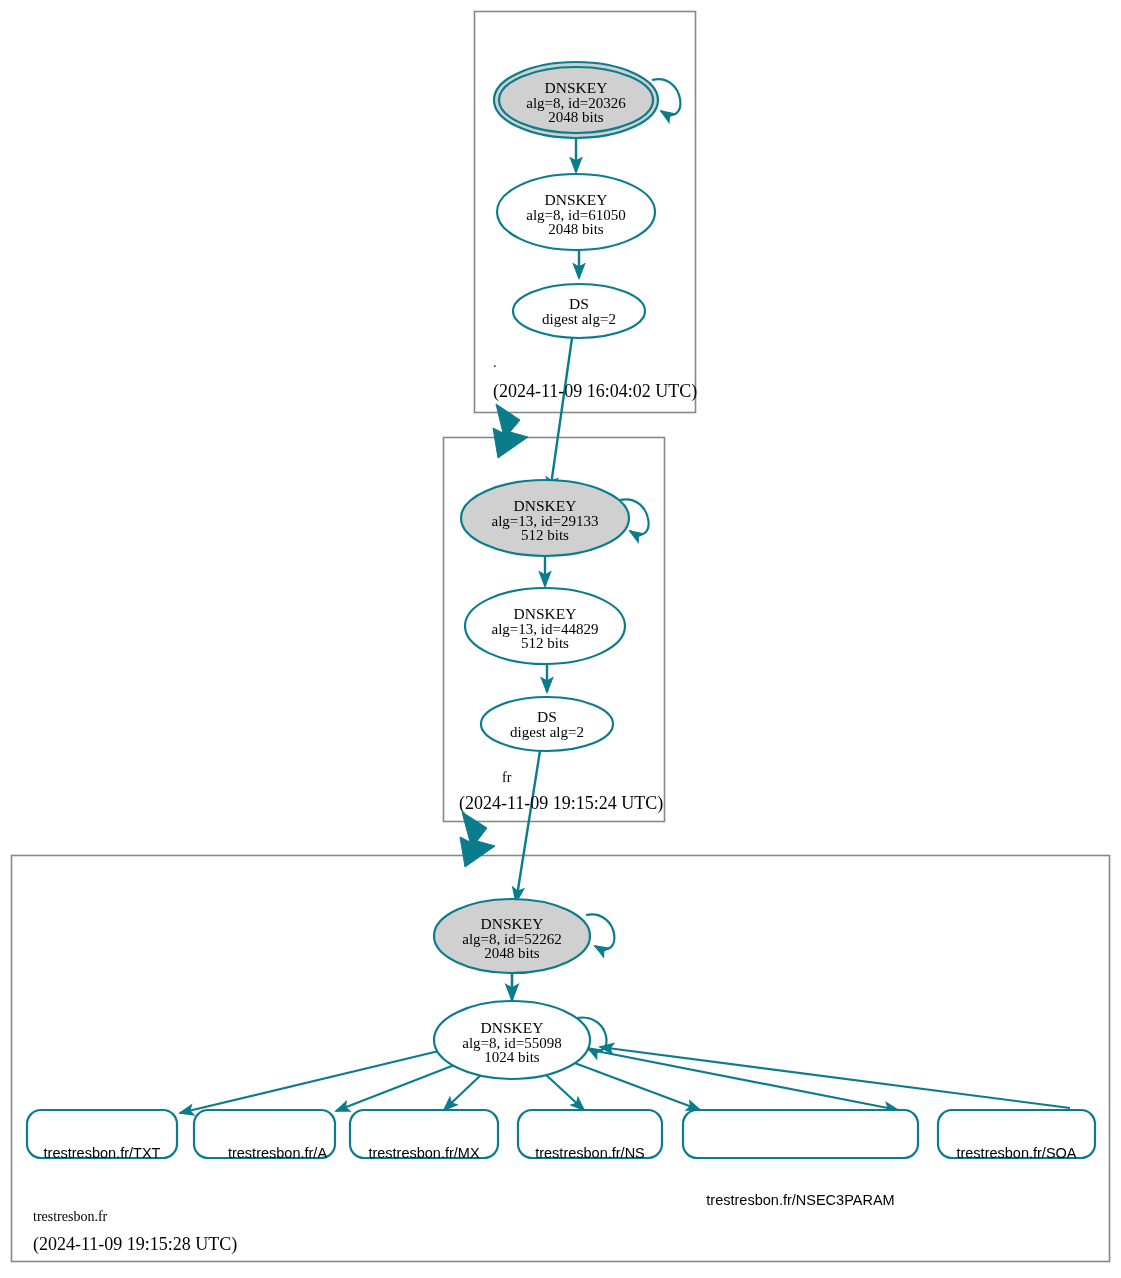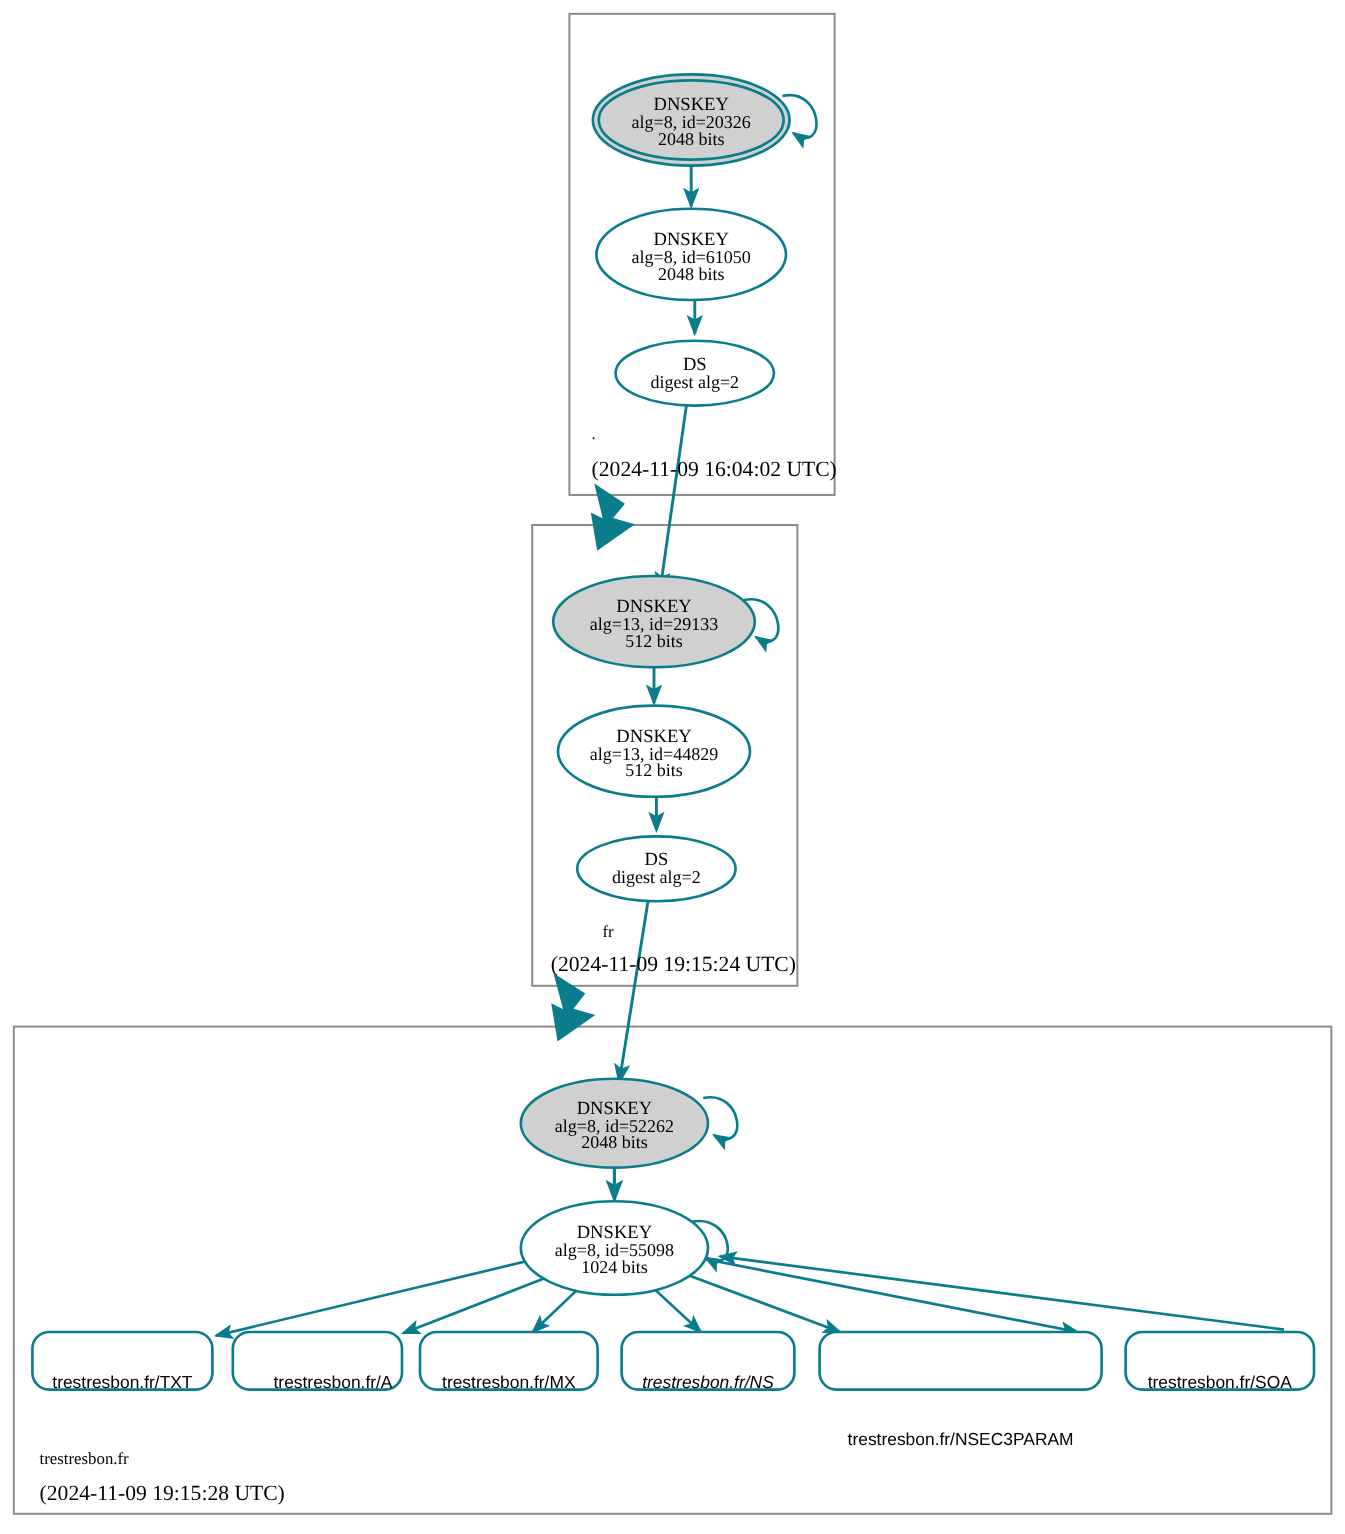--- a/index.html
+++ b/index.html
@@ -198,18 +198,18 @@
 
 <div class="node-label" style="left:412px; top:1019px; width:200px;">
   <span class="nl-title">DNSKEY</span>
   <span class="nl-sub">alg=8, id=55098</span>
   <span class="nl-sub">1024 bits</span>
 </div>
 
 <div class="rr-label" style="left:27px; top:1125px; width:150px;">trestresbon.fr/TXT</div>
 <div class="rr-label" style="left:194px; top:1125px; width:167px;">trestresbon.fr/A</div>
 <div class="rr-label" style="left:350px; top:1125px; width:148px;">trestresbon.fr/MX</div>
-<div class="rr-label" style="left:518px; top:1125px; width:144px;font-style:italic;">trestresbon.fr/NS</div>
+<div class="rr-label" style="left:518px; top:1125px; width:144px;">trestresbon.fr/NS</div>
 <div class="rr-label" style="left:683px; top:1172px; width:235px;">trestresbon.fr/NSEC3PARAM</div>
 <div class="rr-label" style="left:938px; top:1125px; width:157px;">trestresbon.fr/SOA</div>
 
 <div class="zone-label" style="left:33px; top:1209px;">trestresbon.fr</div>
 <div class="zone-time" style="left:33px; top:1234px;">(2024-11-09 19:15:28 UTC)</div>
 
 </body></html>

